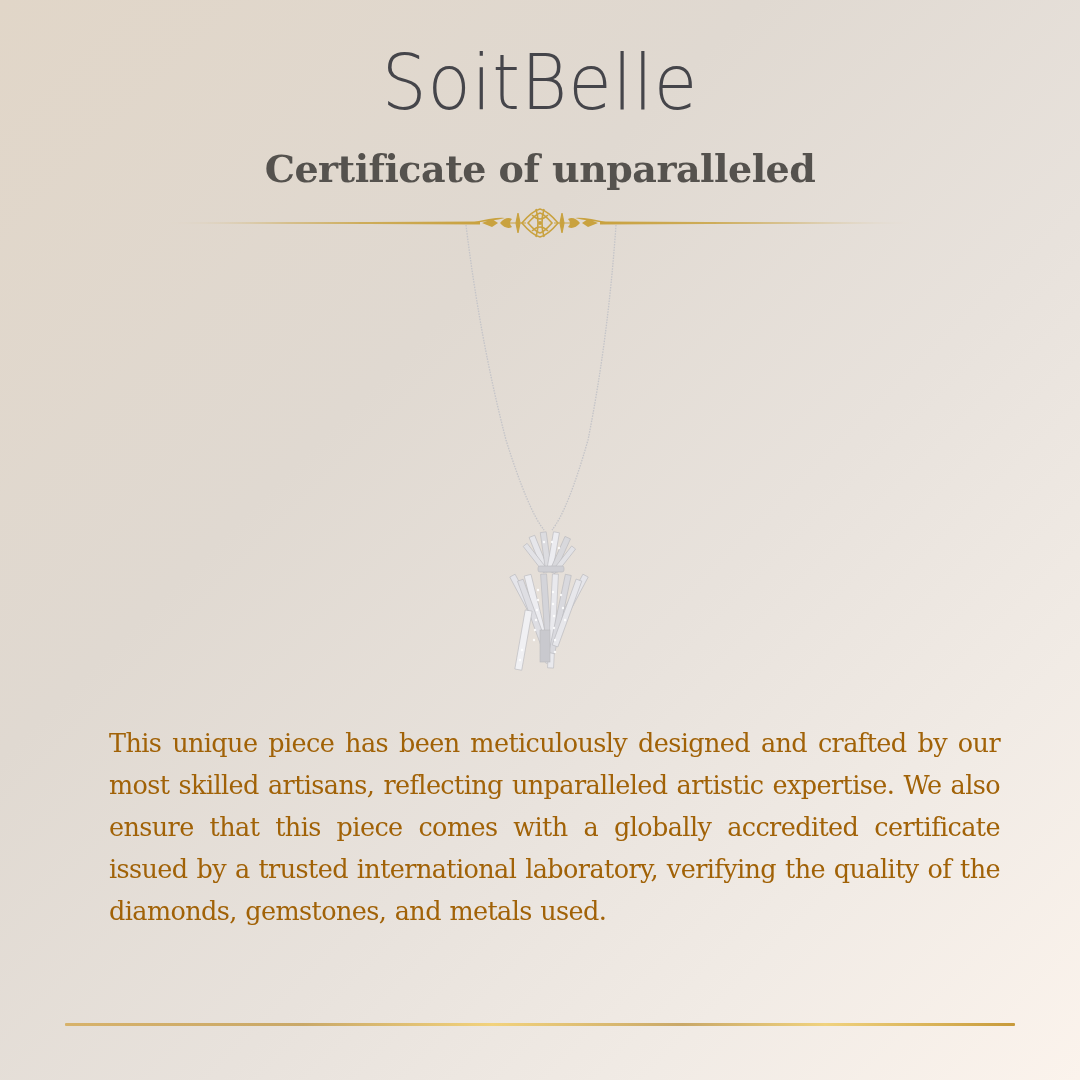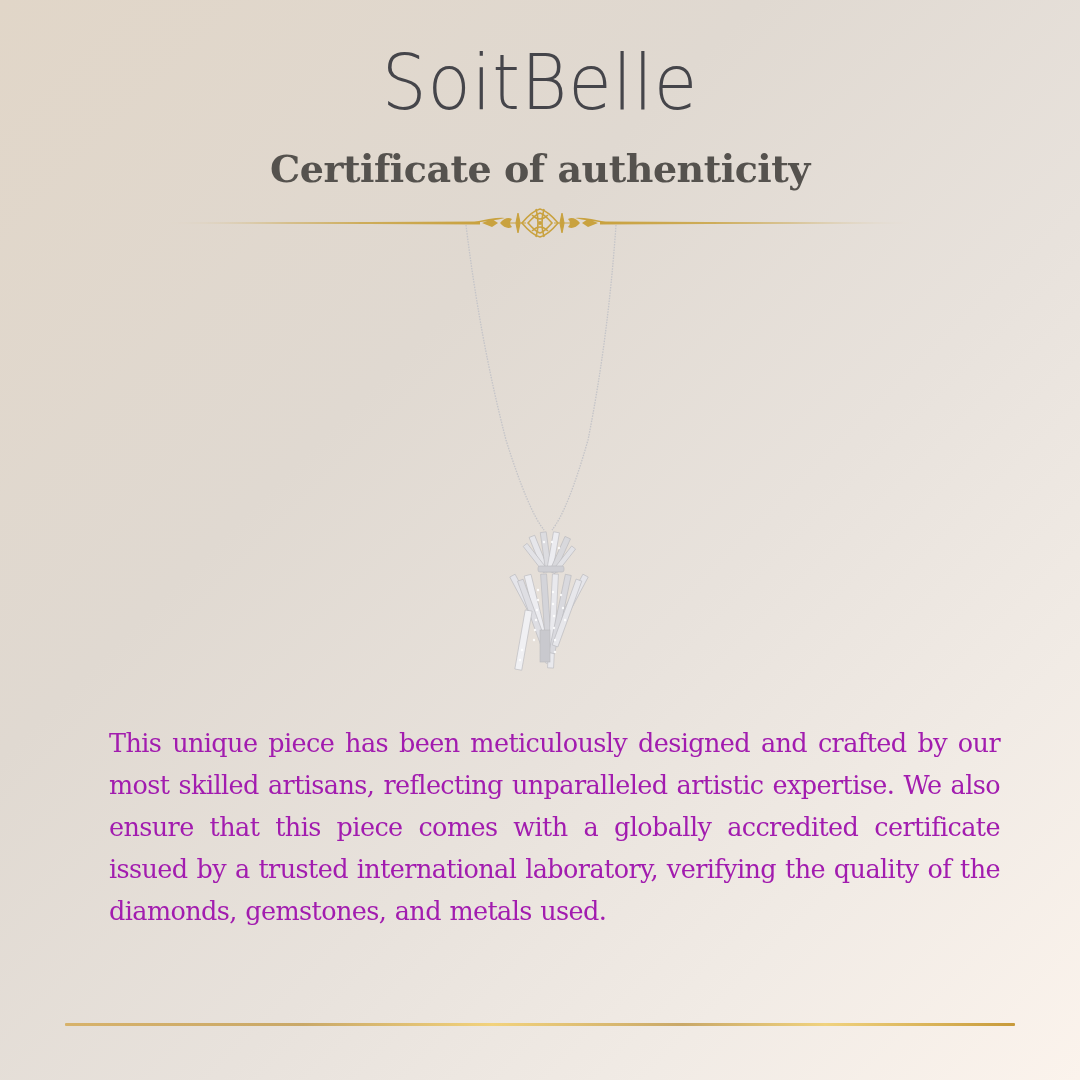--- a/index.html
+++ b/index.html
@@ -17,34 +17,34 @@
     .subtitle {
       position: absolute; top: 143px; left: 0; width: 1080px; text-align: center;
       font-family: "DejaVu Serif", serif; font-weight: bold;
       font-size: 38px; color: #55524e; letter-spacing: -0.5px; line-height: 52px;
     }
     .ornament-divider { position: absolute; top: 205px; left: 160px; width: 760px; height: 36px; }
     .necklace { position: absolute; top: 220px; left: 440px; width: 200px; height: 470px; }
     .description {
       position: absolute; top: 696px; left: 109px; width: 891px;
       font-family: "DejaVu Serif", serif; font-size: 25.5px; line-height: 42px;
-      color: #a21caf; text-align: justify; letter-spacing: -0.6px; word-spacing: 1px;
+      color: #a16207; text-align: justify; letter-spacing: -0.6px; word-spacing: 1px;
     }
     .bottom-rule {
       position: absolute; top: 1023px; left: 65px; width: 950px; height: 3px;
       background: linear-gradient(90deg, #d7b26a 0%, #c9a868 25%, #f2d27c 45%, #c9a868 65%, #f0d27e 80%, #c79a3a 100%);
       border-radius: 1px;
     }
   </style>
 </head>
 <body>
 
 <div class="logo">SoitBelle</div>
 
-<div class="subtitle">Certificate of authenticity</div>
+<div class="subtitle">Certificate of unparalleled</div>
 
 <svg class="ornament-divider" viewBox="0 0 760 36" xmlns="http://www.w3.org/2000/svg">
   <defs>
     <linearGradient id="lineL" x1="0" x2="1" y1="0" y2="0">
       <stop offset="0" stop-color="#c9a23f" stop-opacity="0"></stop>
       <stop offset="0.4" stop-color="#c9a23f" stop-opacity="0.7"></stop>
       <stop offset="1" stop-color="#c9a23f"></stop>
     </linearGradient>
     <linearGradient id="lineR" x1="1" x2="0" y1="0" y2="0">
       <stop offset="0" stop-color="#c9a23f" stop-opacity="0"></stop>

